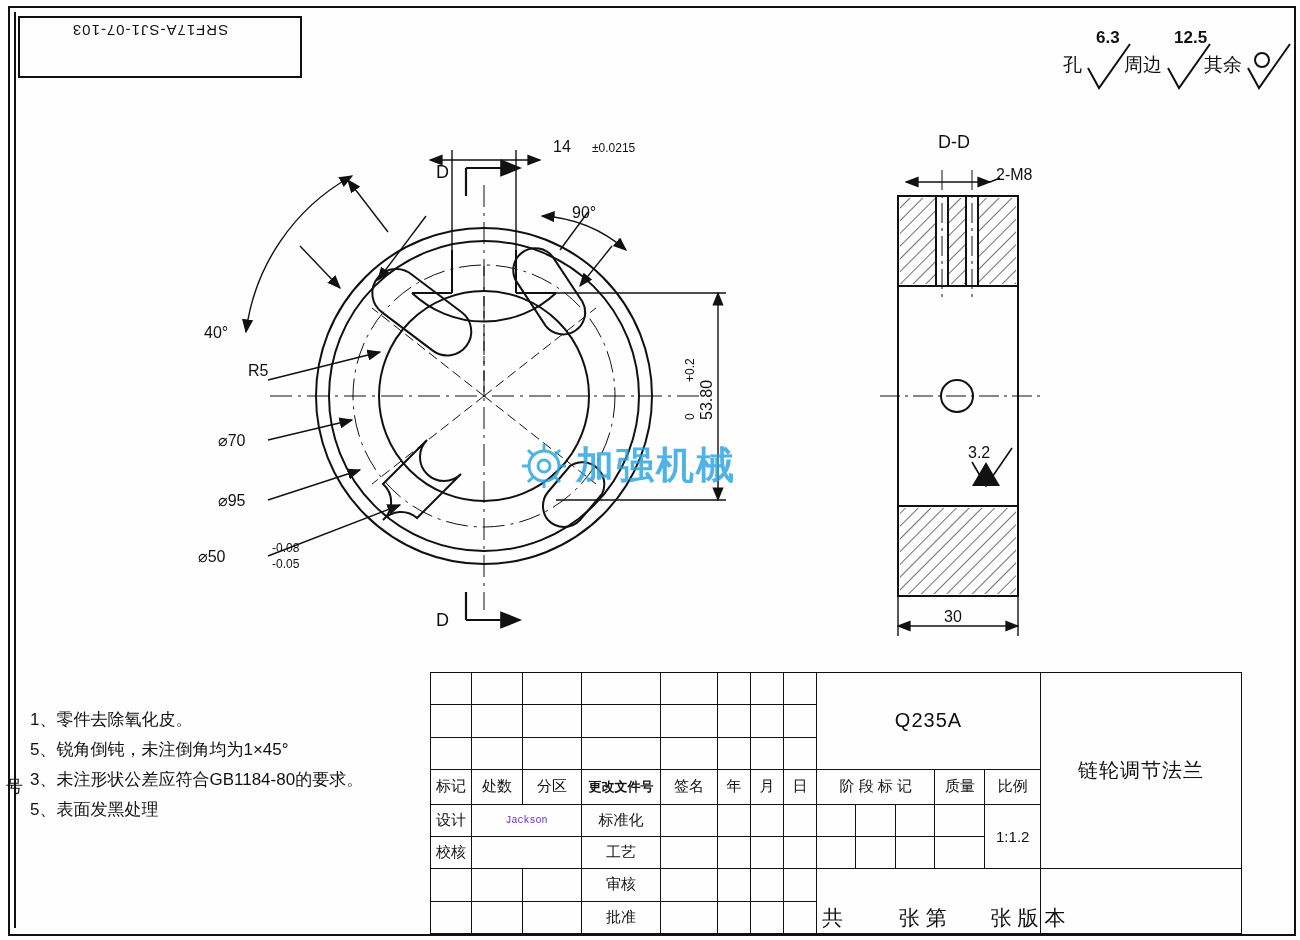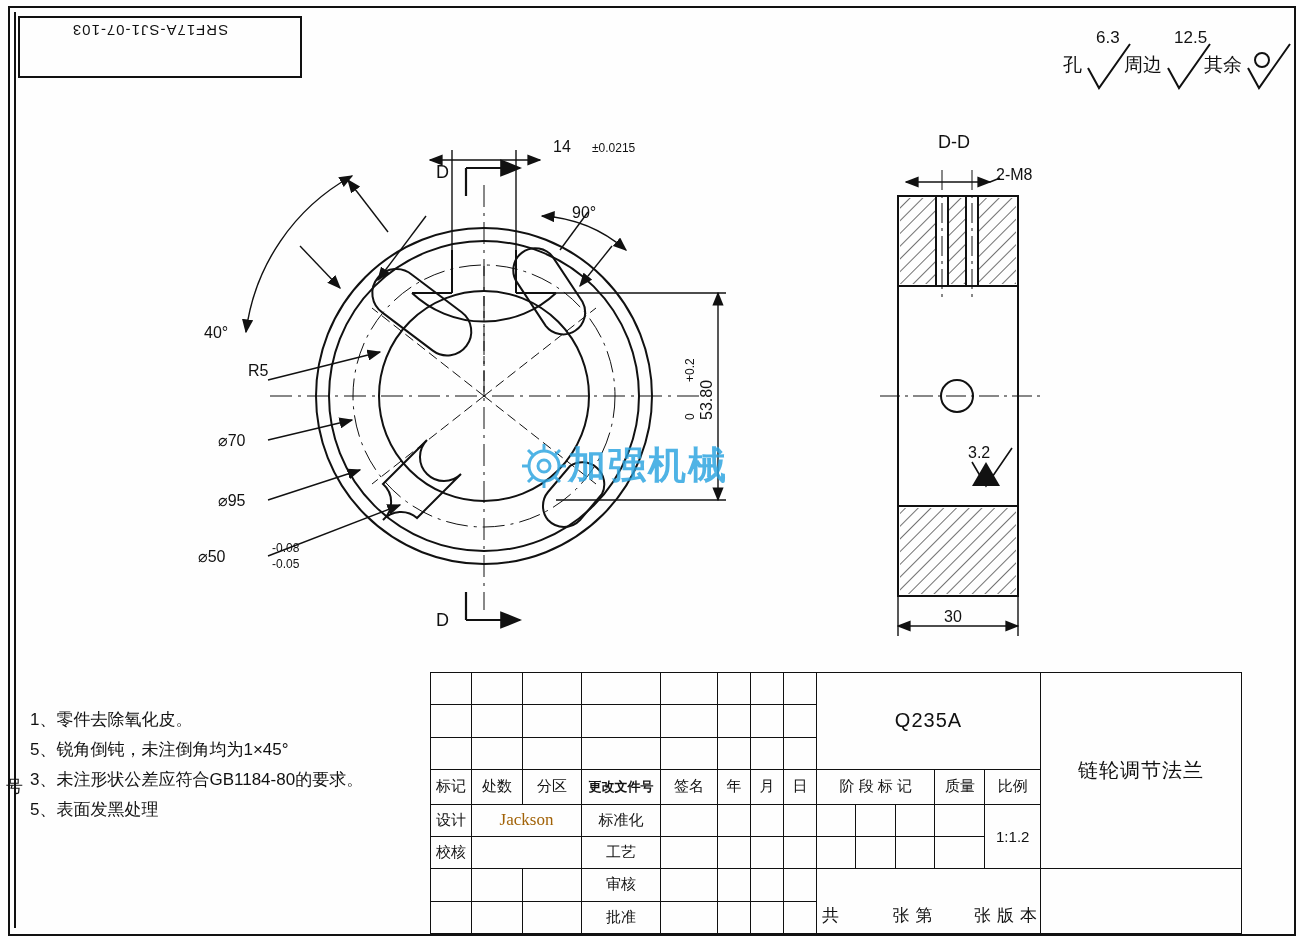--- a/index.html
+++ b/index.html
@@ -9,45 +9,45 @@
   .frame{position:absolute;left:8px;top:6px;width:1284px;height:926px;border:2px solid #111;}
   .frame-inner{position:absolute;left:14px;top:12px;width:1272px;height:916px;border-left:2px solid #111;border-top:0;border-right:0;border-bottom:0;}
   
   .code-box{position:absolute;left:18px;top:16px;width:280px;height:58px;border:2px solid #111;}
   .code-text{position:absolute;left:40px;top:22px;width:220px;text-align:center;
      font-family:"Liberation Sans", sans-serif;font-size:15px;letter-spacing:1px;
      transform:rotate(180deg);}
   
   .rough{position:absolute;right:20px;top:22px;height:60px;display:flex;align-items:flex-end;gap:4px;}
   .rough .lbl{font-size:19px;font-family:"Liberation Sans", sans-serif;padding-bottom:4px;}
-  .rough .val{font-size:17px;font-family:"Liberation Sans", sans-serif;position:relative;top:-12px;left:10px;}
+  .rough .val{font-size:17px;font-family:"Liberation Sans", sans-serif;position:relative;top:-12px;left:10px;font-weight:bold;}
   .sym{position:relative;width:34px;height:40px;}
   .sym svg{position:absolute;left:0;top:0;}
   
   svg.draw{position:absolute;left:0;top:0;width:1300px;height:940px;pointer-events:none;}
   .tx{font-family:"Liberation Sans", sans-serif;font-size:16px;fill:#111;}
   .tx-s{font-family:"Liberation Sans", sans-serif;font-size:12px;fill:#111;}
   .tx-b{font-family:"Liberation Sans", sans-serif;font-size:18px;fill:#111;}
   
-  .wm{position:absolute;left:520px;top:440px;display:flex;align-items:center;
+  .wm{position:absolute;left:520px;top:440px;display:flex;align-items:center;gap:8px;
       color:#3aa8e8;opacity:.82;}
   .wm-text{font-family:"Liberation Sans", sans-serif;font-size:38px;font-weight:bold;
       color:#29a3e0;letter-spacing:2px;}
   
   .tech{position:absolute;left:30px;top:705px;width:400px;font-size:17px;line-height:30px;
         font-family:"Liberation Sans", sans-serif;}
   .tech .title{margin-left:30px;font-weight:bold;letter-spacing:2px;margin-bottom:4px;}
   .tech div.item{white-space:nowrap;}
   
   .tbl{position:absolute;left:430px;top:672px;width:812px;height:262px;}
   .tbl table{border-collapse:collapse;width:100%;height:100%;
      font-family:"Liberation Sans", sans-serif;font-size:15px;}
   .tbl td{border:1px solid #111;text-align:center;vertical-align:middle;padding:0;}
   .big{font-size:20px;letter-spacing:1px;}
-  .hand{font-family:Liberation Serif, serif;font-size:17px;color:#a16207;}
+  .hand{font-family:Liberation Mono, monospace;font-size:10px;color:#6d28d9;}
 </style>
 </head>
 <body>
 
 <div class="sheet">
 
   <div class="frame"></div>
   <div class="frame-inner"></div>
 
   <div class="code-box"></div>
@@ -337,21 +337,21 @@
             <td></td>
             <td></td>
         <td>批准</td>
         <td></td>
             <td></td>
             <td></td>
             <td></td>
       </tr>
     </tbody>
       </table>
-    <div style="position:absolute;left:392px;top:232px;font-size:17px;font-family:'Liberation Sans',sans-serif;letter-spacing:6px;">
+    <div style="position:absolute;left:392px;top:232px;font-size:21px;font-family:'Liberation Sans',sans-serif;letter-spacing:6px;">
       <span>共</span>
       <span style="display:inline-block;width:26px;"></span>
       <span>张第</span>
       <span style="display:inline-block;width:14px;"></span>
       <span>张版本</span>
     </div>
   </div>
 
 </div>
 

